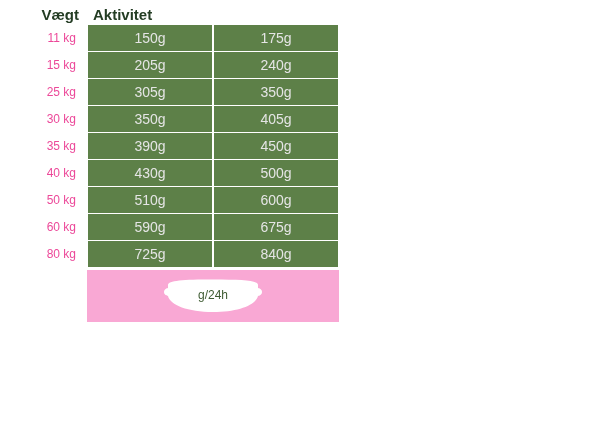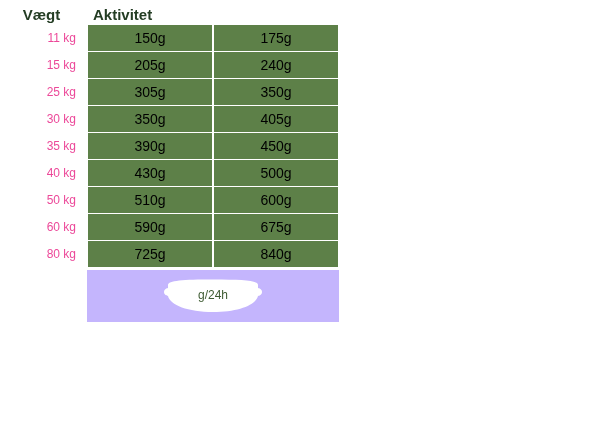--- a/index.html
+++ b/index.html
@@ -24,20 +24,21 @@
     border-collapse: collapse;
     margin-left: 4px;
     margin-top: 6px;
   }
   th, td {
     padding: 0;
     margin: 0;
   }
   .hdr-weight {
     width: 72px;
+    text-align: right;
     vertical-align: top;
     font-size: 15px;
     font-weight: bold;
     color: #243d24;
     padding-right: 8px;
     padding-bottom: 2px;
   }
   .hdr-activity {
     text-align: left;
     font-size: 15px;
@@ -65,41 +66,41 @@
     text-align: right;
     font-size: 12px;
     color: #ec4899;
     padding-right: 10px;
     height: 26px;
   }
   .val-cell {
     width: 124px;
     height: 26px;
     background: #5d8048;
-    color: #000000;
+    color: #e5e5e5;
     text-align: center;
     font-size: 14px;
     border: 1px solid #ffffff;
     border-top: none;
     border-bottom: none;
   }
   .val-cell.sep {
     border-left: 2px solid #ffffff;
     border-right: 2px solid #ffffff;
   }
   tr.row-band td.val-cell {
     border-bottom: 1px solid #ffffff;
   }
   .footer-row td {
     padding: 0;
   }
   .footer-band {
     position: relative;
     height: 52px;
-    background: #c4b5fd;
+    background: #f9a8d4;
     border-top: 2px solid #ffffff;
   }
   .bowl-wrap {
     position: absolute;
     left: 50%;
     top: 50%;
     transform: translate(-50%, -50%);
     width: 110px;
     height: 34px;
   }

